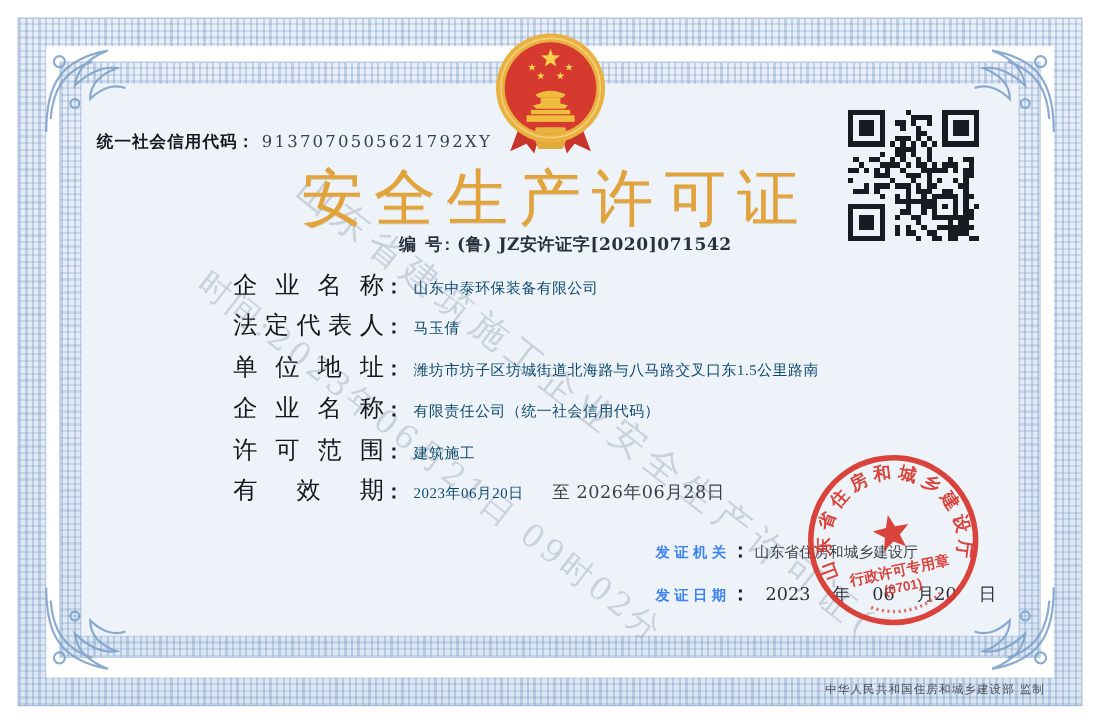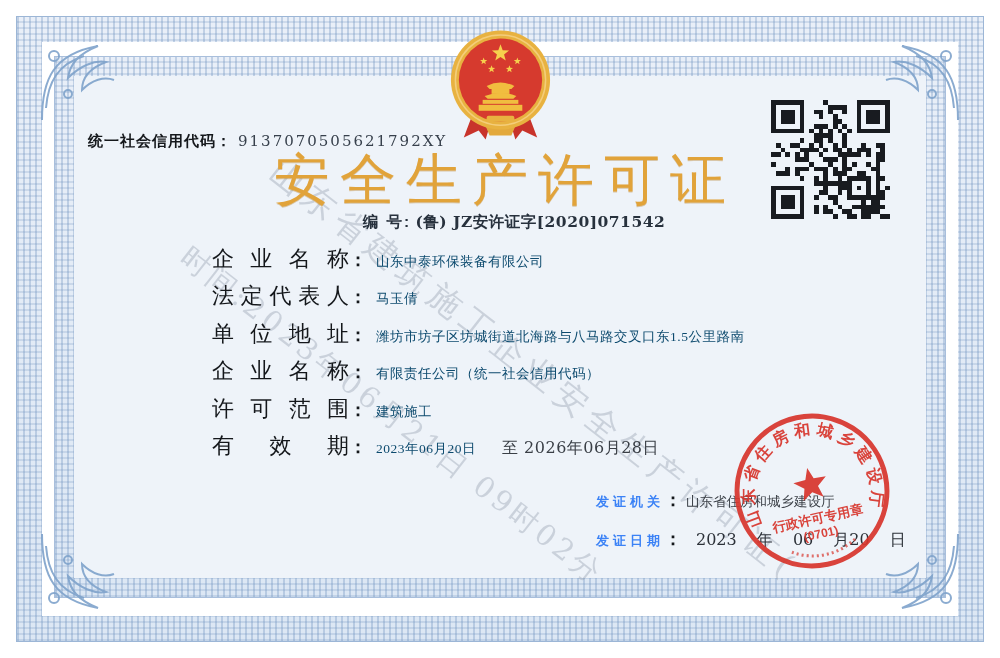--- a/index.html
+++ b/index.html
@@ -24,21 +24,21 @@
 
   
   .wm{position:absolute;z-index:2;color:rgba(144,155,172,.38);
       font-family:"DejaVu Serif",serif;white-space:nowrap;transform-origin:left top;}
   .wm1{left:288px;top:150px;font-size:33px;letter-spacing:7px;transform:rotate(38deg);}
   .wm2{left:196px;top:238px;font-size:29px;letter-spacing:4px;transform:rotate(38deg);}
 
   
   .content{position:absolute;inset:0;z-index:3;}
   .emblem{position:absolute;left:441px;top:24px;width:119px;height:118px;}
-  .credit{position:absolute;left:88px;top:120px;font-size:15px;color:#15181c;margin-top:12px;}
+  .credit{position:absolute;left:88px;top:120px;font-size:15px;color:#15181c;}
   .credit .lab{font-weight:700;letter-spacing:1px;}
   .credit .val{font-family:"DejaVu Serif",serif;color:#37404c;letter-spacing:2px;margin-left:6px;}
   .title{position:absolute;left:50%;top:143px;transform:translateX(-50%);
          font-size:56px;font-weight:400;color:#e1a33a;letter-spacing:10px;padding-left:10px;
          white-space:nowrap;text-shadow:0 1px 0 rgba(176,116,20,.35);}
   .serial{position:absolute;left:50%;top:212px;transform:translateX(-50%);margin-left:14px;
           font-size:15.5px;color:#27313d;white-space:nowrap;text-align:right;}
   .serial .lab{font-weight:700;letter-spacing:2px;}
   .serial .val{font-family:"DejaVu Serif",serif;font-weight:600;letter-spacing:.5px;}
   .qr{position:absolute;left:771px;top:100px;width:119px;height:119px;}
@@ -196,14 +196,15 @@
       <circle cx="80" cy="80" r="74" fill="none" stroke="#d8352c" stroke-width="5"></circle>
       <text font-size="16" font-weight="bold" fill="#d8352c" letter-spacing="5">
         <textPath href="#sealArc" startOffset="2">山东省住房和城乡建设厅</textPath>
       </text>
       <use href="#star5" transform="translate(80,74) scale(1.9)" fill="#d8352c"></use>
       <text x="80" y="112" text-anchor="middle" font-size="13" font-weight="bold" fill="#d8352c">行政许可专用章</text>
       <text x="80" y="127" text-anchor="middle" font-size="12" font-weight="bold" fill="#d8352c">(0701)</text>
       <path d="M 48 135 A 60 60 0 0 0 112 135" fill="none" stroke="#d8352c" stroke-width="3" stroke-dasharray="2 3" opacity=".75"></path>
     </svg>
 
+    <div class="footer">中华人民共和国住房和城乡建设部 监制</div>
   </div>
 </div>
 
 </body></html>

